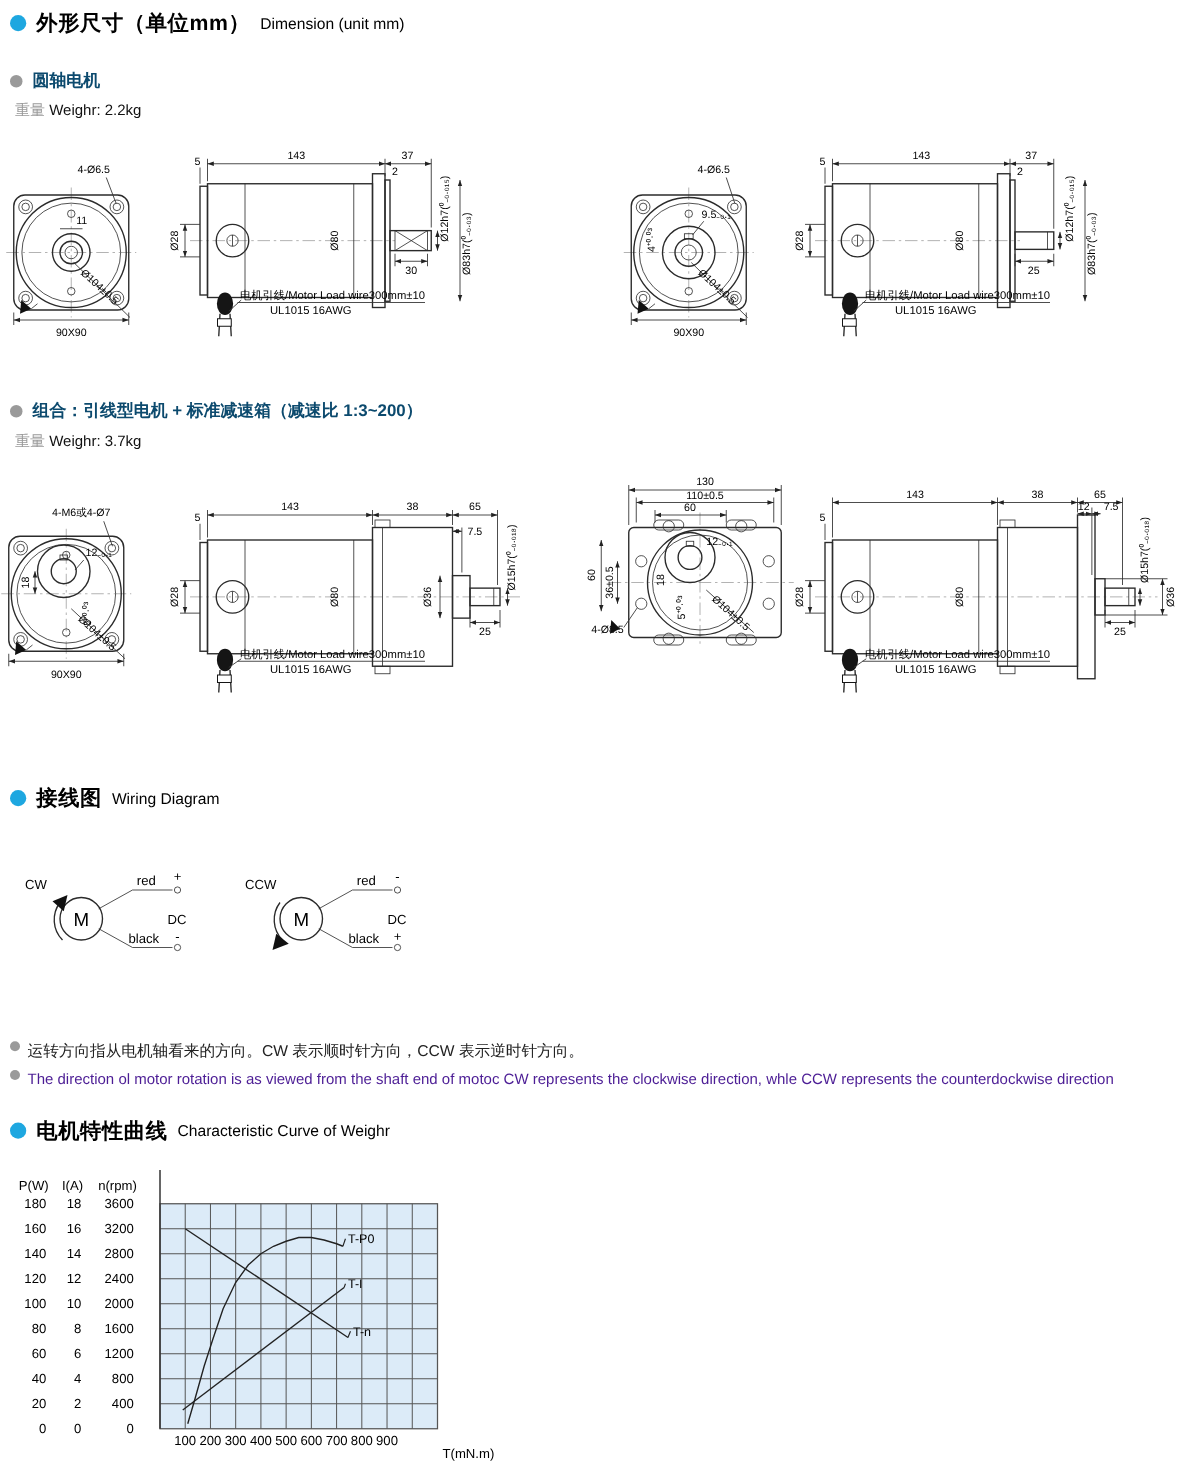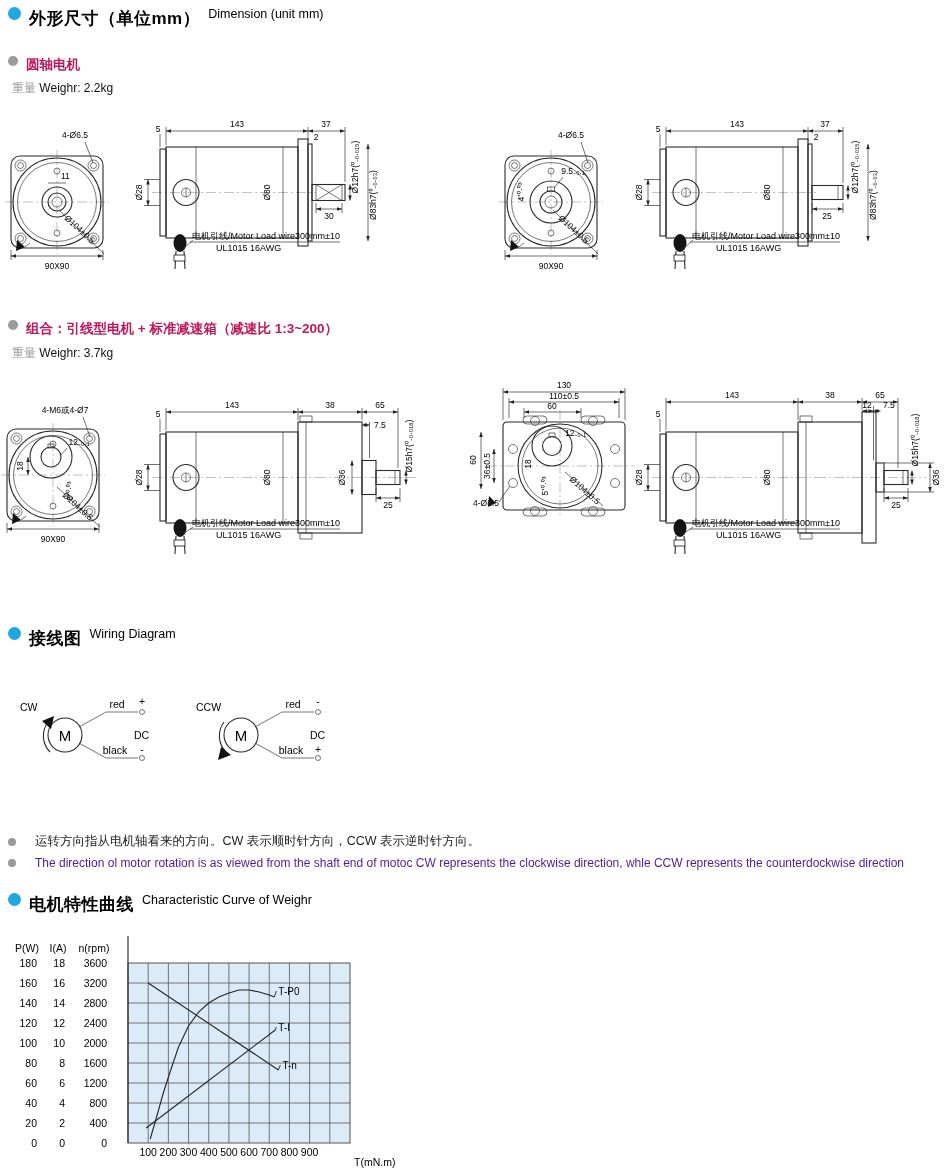--- a/index.html
+++ b/index.html
@@ -1,29 +1,29 @@
 <!DOCTYPE html>
 <html style="--accent: #1ea7e0; --gray: #9a9a9a;"><head>
 <meta charset="utf-8">
 <style>
   *{margin:0;padding:0;box-sizing:border-box}
   html,body{background:#fff}
   body{font-family:"Liberation Sans",sans-serif}
   .page{position:relative;width:950px;height:1171px;background:#fff;overflow:hidden}
-  .hdr{position:absolute;left:8px;display:flex;align-items:flex-start;gap:8px;white-space:nowrap}
+  .hdr{position:absolute;left:8px;display:flex;align-items:center;gap:8px;white-space:nowrap}
   .bullet{display:inline-block;border-radius:50%;flex:none}
   .bullet.blue{width:13px;height:13px;background:var(--accent,#1ea7e0)}
   .bullet.gray{width:10px;height:10px;background:var(--gray,#9a9a9a)}
   .bullet.sm{width:8px;height:8px}
   .zh-lg{font-size:17px;font-weight:700;color:#000;letter-spacing:.5px}
   .en-md{font-size:12.5px;font-weight:400;color:#000}
-  .zh-md{font-size:13.5px;font-weight:700;color:#be185d}
+  .zh-md{font-size:13.5px;font-weight:700;color:#0c4a6e}
   .weight{position:absolute;left:12px;font-size:12px;color:#111;white-space:nowrap}
   .weight .gray{color:#999}
-  .note{position:absolute;left:8px;display:flex;align-items:center;gap:19px;white-space:nowrap}
+  .note{position:absolute;left:8px;display:flex;align-items:flex-start;gap:6px;white-space:nowrap}
   .note-zh{font-size:12.5px;color:#222}
   .note-en{font-size:12px;color:#4c1d95}
   svg.layer{position:absolute;left:0}
   .ln{fill:none;stroke:#2b2b2b;stroke-width:1.1}
   .thin{stroke-width:.65}
   .dim{fill:none;stroke:#333;stroke-width:.7}
   .dl{fill:none;stroke:#333;stroke-width:.7;marker-start:url(#ar);marker-end:url(#ar)}
   .center{stroke:#999;stroke-width:.6;stroke-dasharray:10 3 2 3;fill:none}
   text.d{font-size:8.5px;fill:#000}
   text.n{font-size:9px;fill:#000}

